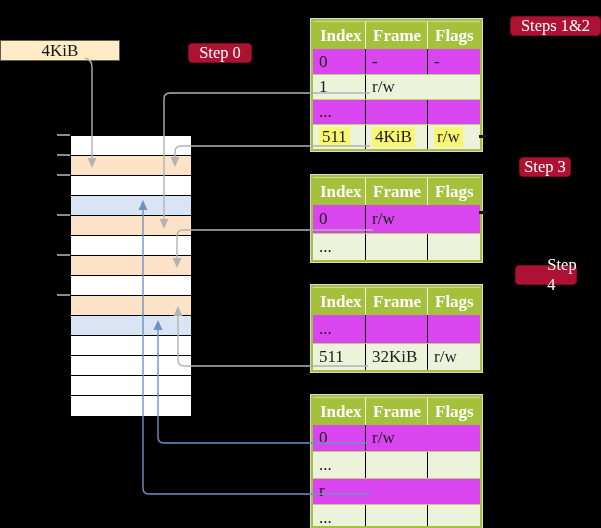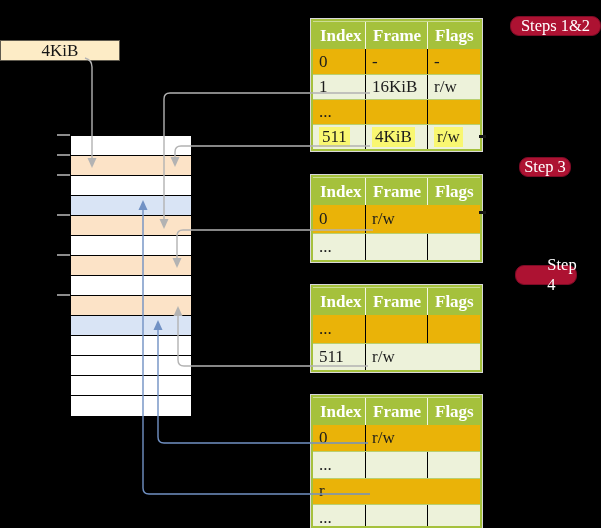--- a/index.html
+++ b/index.html
@@ -7,40 +7,40 @@
   #canvas{position:relative;width:601px;height:528px;background:var(--background,#000);
           font-family:"Liberation Serif","DejaVu Serif",serif;overflow:hidden;}
 
   
   .frame-label{position:absolute;left:0;top:40px;width:120px;height:21px;
     background:var(--frame_label_bg,#fdecc6);border:1px solid #5f5a4e;box-sizing:border-box;
     display:flex;align-items:center;justify-content:center;font-size:17px;color:#151515;z-index:20;}
 
   
   .badge{position:absolute;background:var(--badge_bg,#ad1232);color:var(--badge_text,#fff);
-    border:1px solid var(--badge_border,#7d0b26);border-radius:9px;box-sizing:border-box;
+    border:1px solid var(--badge_border,#7d0b26);border-radius:4px;box-sizing:border-box;
     display:flex;align-items:center;justify-content:center;font-size:16.5px;z-index:20;}
   #badge-step0 {left:188px;top:43px;width:64px;height:20px;}
   #badge-steps12{left:510px;top:16px;width:91px;height:20px;}
   #badge-step3 {left:519px;top:157px;width:52px;height:20px;}
   #badge-step4 {left:515px;top:265px;width:62px;height:20px;padding-left:32px;}
 
   
   #memory{position:absolute;left:70px;top:135px;width:120px;height:280px;
     border:1px solid #000;background:#fff;z-index:5;}
   .mrow{height:20px;box-sizing:border-box;border-bottom:1px solid #000;}
   .mrow:last-child{border-bottom:none;}
   .mrow.white{background:var(--memory_row_white,#fff);}
   .mrow.peach{background:var(--memory_frame_peach,#fce3c7);}
   .mrow.blue {background:var(--memory_frame_blue,#d9e4f5);}
   .tick{position:absolute;left:57px;width:13px;height:2px;background:var(--tick_gray,#8c8c8c);z-index:6;}
 
   
   .ptable{position:absolute;left:311px;width:171px;box-sizing:border-box;
-    border:2px solid var(--table_border,#a5c13c);outline:1px solid #d8d8d8;background:#eab308;z-index:10;}
+    border:2px solid var(--table_border,#a5c13c);outline:1px solid #d8d8d8;background:#d946ef;z-index:10;}
   #t1{top:19px;}  #t2{top:175px;}  #t3{top:285px;}  #t4{top:395px;height:133px;overflow:hidden;}
   .thead{display:flex;background:var(--table_header_bg,#a5c13c);height:28px;border-top:1px solid rgba(255,255,255,.45);box-sizing:border-box;}
   .th{color:#fff;font-weight:bold;font-size:17px;padding-left:7px;box-sizing:border-box;
       display:flex;align-items:center;height:100%;}
   .th + .th{border-left:1px solid rgba(255,255,255,.85);font-family:Liberation Serif, serif;}
   .c-index{width:52px;}  .c-frame{width:62px;}  .c-flags{width:53px;}
   .tr{display:flex;height:25px;box-sizing:border-box;}
   #t2 .tr,#t3 .tr{height:27.5px;}
   #t4 .tr{height:26.3px;}
   .tr + .tr{border-top:1px solid var(--table_row_divider,#b9cf70);}
@@ -62,20 +62,21 @@
   .cgf{fill:var(--connector_gray,#b3b3b3);stroke:none;}
   .cbf{fill:var(--connector_blue,#7191c4);stroke:none;}
 </style>
 </head>
 <body>
 
 <div id="canvas">
 
   <div class="frame-label">4KiB</div>
 
+  <div class="badge" id="badge-step0">Step 0</div>
   <div class="badge" id="badge-steps12">Steps 1&amp;2</div>
   <div class="badge" id="badge-step3">Step 3</div>
   <div class="badge" id="badge-step4">Step 4</div>
 
   <div id="memory">
       <div class="mrow white"></div>
       <div class="mrow peach"></div>
       <div class="mrow white"></div>
       <div class="mrow blue"></div>
       <div class="mrow peach"></div>
@@ -102,21 +103,20 @@
       <div class="th c-frame">Frame</div>
       <div class="th c-flags">Flags</div>
     </div>
     <div class="tr">
       <div class="td c-index">0</div>
       <div class="td c-frame">-</div>
       <div class="td c-flags">-</div>
     </div>
     <div class="tr alt">
       <div class="td c-index">1</div>
-      <div class="td c-frame">16KiB</div>
       <div class="td c-flags">r/w</div>
     </div>
     <div class="tr">
       <div class="td c-index">...</div>
       <div class="td c-frame"></div>
       <div class="td c-flags"></div>
     </div>
     <div class="tr alt">
       <div class="td c-index">
           <span class="hl">511</span>
@@ -153,20 +153,21 @@
       <div class="th c-frame">Frame</div>
       <div class="th c-flags">Flags</div>
     </div>
     <div class="tr">
       <div class="td c-index">...</div>
       <div class="td c-frame"></div>
       <div class="td c-flags"></div>
     </div>
     <div class="tr alt">
       <div class="td c-index">511</div>
+      <div class="td c-frame">32KiB</div>
       <div class="td c-flags">r/w</div>
     </div>
   </div>
 
   <div class="ptable" id="t4">
     <div class="thead">
       <div class="th c-index">Index</div>
       <div class="th c-frame">Frame</div>
       <div class="th c-flags">Flags</div>
     </div>

